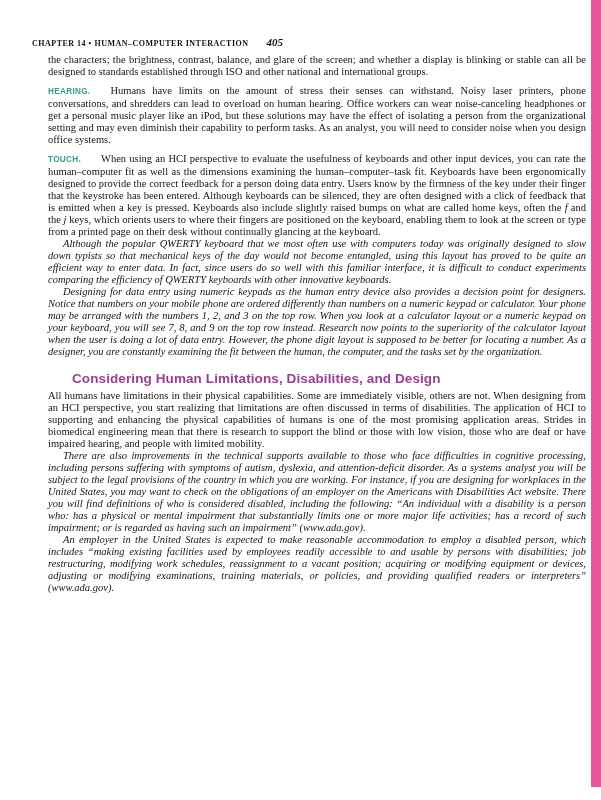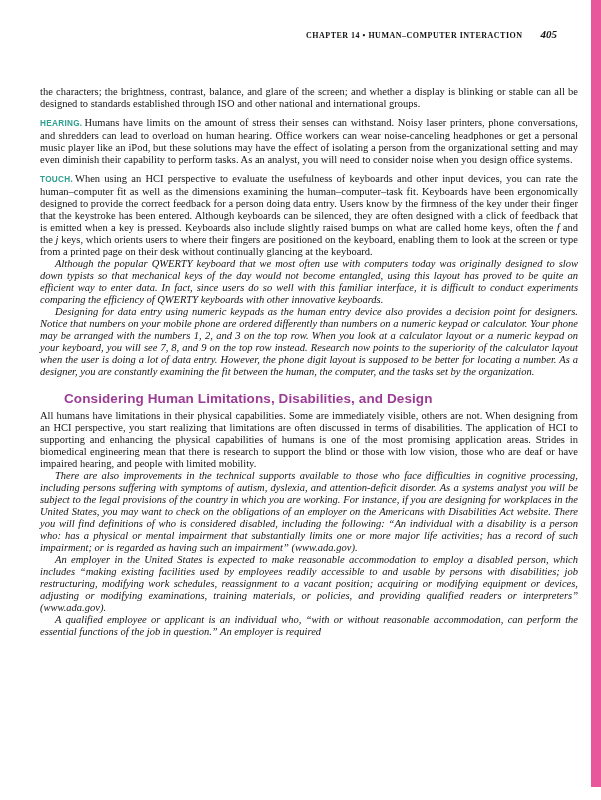--- a/index.html
+++ b/index.html
@@ -17,45 +17,44 @@
     background:#ffffff;
     overflow:hidden;
     font-family:"Liberation Serif", serif;
   }
   .edge-strip{
     position:absolute;top:0;right:0;
     width:10px;height:787px;
     background:var(--pink);
   }
   .running-header{
-    position:absolute;top:24px;left:32px;right:44px;
-    text-align:right;white-space:nowrap;
+    position:absolute;top:32px;left:32px;right:44px;
+    white-space:nowrap;
   }
   .chapter-label{
     font-weight:700;font-size:8px;letter-spacing:0.5px;
     color:var(--ink);
   }
   .page-number{
     font-weight:700;font-style:italic;font-size:11px;
     color:var(--ink);margin-left:14px;
   }
   .content{
-    position:absolute;top:54px;left:40px;width:538px;
+    position:absolute;top:54px;left:48px;width:538px;
     font-size:10.5px;line-height:12px;color:var(--ink);
     text-align:justify;
-    margin-top:32px;
   }
   .content p{margin:0;}
   p.gap{margin-top:7px;}
   p.indent{text-indent:15px;font-style:italic;}
   .inline-label{
     font-family:"Liberation Sans", sans-serif;
     font-weight:700;font-size:8.2px;letter-spacing:0.3px;
     color:var(--teal);
-    padding-right:2px;
+    padding-right:20px;
   }
   .ital{font-style:italic;}
   .section-heading{
     font-family:"Liberation Sans", sans-serif;
     font-weight:700;font-size:13.5px;letter-spacing:0.1px;
     color:var(--purple);
     text-align:left;
     margin:15px 0 5px 0;
     padding-left:24px;
   }
@@ -85,17 +84,16 @@
     <p class="para indent">Designing for data entry using numeric keypads as the human entry device also provides a decision point for designers. Notice that numbers on your mobile phone are ordered differently than numbers on a numeric keypad or calculator. Your phone may be arranged with the numbers 1, 2, and 3 on the top row. When you look at a calculator layout or a numeric keypad on your keyboard, you will see 7, 8, and 9 on the top row instead. Research now points to the superiority of the calculator layout when the user is doing a lot of data entry. However, the phone digit layout is supposed to be better for locating a number. As a designer, you are constantly examining the fit between the human, the computer, and the tasks set by the organization.</p>
 
     <h2 class="section-heading">Considering Human Limitations, Disabilities, and Design</h2>
 
     <p class="para">All humans have limitations in their physical capabilities. Some are immediately visible, others are not. When designing from an HCI perspective, you start realizing that limitations are often discussed in terms of disabilities. The application of HCI to supporting and enhancing the physical capabilities of humans is one of the most promising application areas. Strides in biomedical engineering mean that there is research to support the blind or those with low vision, those who are deaf or have impaired hearing, and people with limited mobility.</p>
 
     <p class="para indent">There are also improvements in the technical supports available to those who face difficulties in cognitive processing, including persons suffering with symptoms of autism, dyslexia, and attention-deficit disorder. As a systems analyst you will be subject to the legal provisions of the country in which you are working. For instance, if you are designing for workplaces in the United States, you may want to check on the obligations of an employer on the Americans with Disabilities Act website. There you will find definitions of who is considered disabled, including the following: “An individual with a disability is a person who: has a physical or mental impairment that substantially limits one or more major life activities; has a record of such impairment; or is regarded as having such an impairment” (www.ada.gov).</p>
 
     <p class="para indent">An employer in the United States is expected to make reasonable accommodation to employ a disabled person, which includes “making existing facilities used by employees readily accessible to and usable by persons with disabilities; job restructuring, modifying work schedules, reassignment to a vacant position; acquiring or modifying equipment or devices, adjusting or modifying examinations, training materials, or policies, and providing qualified readers or interpreters” (www.ada.gov).</p>
 
-    <p class="para indent">A qualified employee or applicant is an individual who, “with or without reasonable accommodation, can perform the essential functions of the job in question.” An employer is required</p>
 
   </div>
 
 </div>
 
 </body></html>

